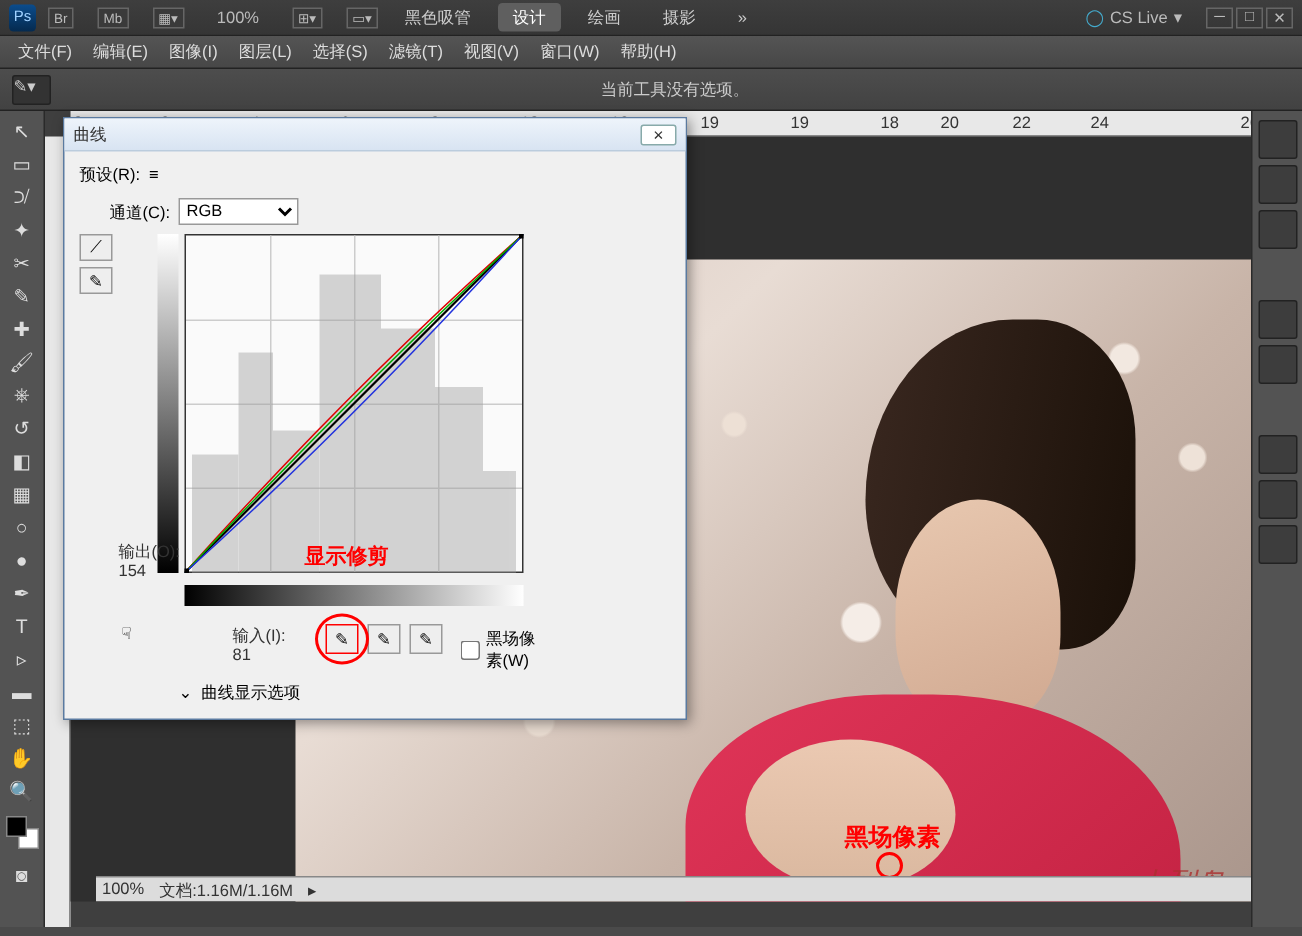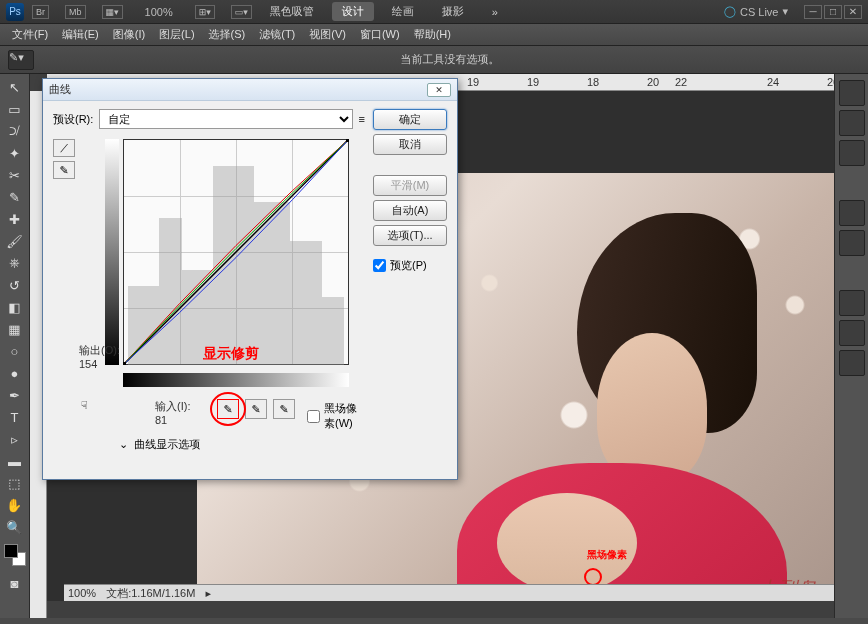--- a/index.html
+++ b/index.html
@@ -28,21 +28,21 @@
 .ruler-v{position:absolute;top:17px;left:0;width:17px;bottom:0;background:#e8e8e8;border-right:1px solid #888}
 .canvas{position:absolute;top:17px;left:17px;right:0;bottom:17px;background:#2f2f2f;overflow:hidden}
 .photo{position:absolute;top:82px;left:150px;width:650px;height:440px;background:linear-gradient(135deg,#d9c8c0 0%,#e8dcd4 30%,#c8b4a8 60%,#a8948a 100%)}
 .flowers{position:absolute;inset:0;background:radial-gradient(circle at 15% 20%,#f5ece5 8px,transparent 10px),radial-gradient(circle at 28% 18%,#f0e4da 10px,transparent 12px),radial-gradient(circle at 45% 25%,#ede0d5 7px,transparent 9px),radial-gradient(circle at 85% 15%,#f2e8e0 9px,transparent 11px),radial-gradient(circle at 92% 30%,#eee2d8 8px,transparent 10px),radial-gradient(circle at 58% 55%,#f5ede7 12px,transparent 14px),radial-gradient(circle at 25% 70%,#e8dbd0 9px,transparent 11px)}
 .person{position:absolute;right:40px;top:40px;width:400px;height:400px}
 .hair{position:absolute;top:0;right:50px;width:180px;height:220px;background:linear-gradient(100deg,#3a2820,#1a1008);border-radius:60% 40% 30% 50%}
 .face{position:absolute;top:120px;right:100px;width:110px;height:150px;background:linear-gradient(160deg,#e8c8b0,#d0a890);border-radius:50% 50% 40% 40%}
 .sweater{position:absolute;top:250px;right:20px;width:330px;height:220px;background:linear-gradient(140deg,#e03558,#c02040);border-radius:40% 50% 0 0}
 .hands{position:absolute;top:280px;right:170px;width:140px;height:100px;background:linear-gradient(#ebc9b2,#dab89f);border-radius:50%}
 .red-circle{position:absolute;top:395px;right:245px;width:18px;height:18px;border:2px solid red;border-radius:50%}
-.red-label{position:absolute;top:375px;right:220px;color:red;font-size:10px;font-weight:bold}
+.red-label{position:absolute;top:375px;right:220px;color:red;font-size:16px;font-weight:bold}
 .watermark{position:absolute;bottom:10px;right:30px;color:#aa3030;font-size:20px;font-style:italic;opacity:0.8}
 .wm2{position:absolute;bottom:-5px;right:10px;color:#58a020;font-size:18px;font-weight:bold}
 .status-bar{position:absolute;bottom:0;left:17px;right:0;height:17px;background:#dcdcdc;border-top:1px solid #888;display:flex;align-items:center;font-size:10px;color:#333;padding:0 4px;gap:10px}
 .right-panels{width:34px;background:#535353;border-left:1px solid #2a2a2a;display:flex;flex-direction:column;padding:4px 0}
 .panel-icon{width:26px;height:26px;margin:2px auto;background:#3d3d3d;border:1px solid #222;border-radius:2px}
 .dialog{position:absolute;top:78px;left:42px;width:416px;height:402px;background:#f0f0f0;border:1px solid #5a7aa0;box-shadow:2px 2px 8px rgba(0,0,0,0.4)}
 .dlg-title{height:22px;background:linear-gradient(#eef4fb,#d8e4f2);border-bottom:1px solid #bcd;display:flex;align-items:center;padding:0 6px;color:#333}
 .dlg-close{margin-left:auto;width:24px;height:14px;border:1px solid #8aa;border-radius:2px;display:flex;align-items:center;justify-content:center;background:#fff;font-size:9px}
 .dlg-body{padding:8px 10px;display:flex;gap:8px}
 .dlg-left{flex:1}
@@ -160,23 +160,23 @@
       <span style="left:2px">0</span>
         <span style="left:60px">2</span>
         <span style="left:120px">4</span>
         <span style="left:180px">6</span>
         <span style="left:240px">8</span>
         <span style="left:300px">10</span>
         <span style="left:360px">12</span>
         <span style="left:420px">19</span>
         <span style="left:480px">19</span>
         <span style="left:540px">18</span>
-        <span style="left:600px">20</span>
+        <span style="left:580px">20</span>
         <span style="left:628px">22</span>
-        <span style="left:720px">24</span>
+        <span style="left:680px">24</span>
         <span style="left:780px">26</span>
     </div>
     <div class="ruler-v"></div>
     <div class="canvas">
       <div class="photo">
         <div class="flowers"></div>
         <div class="person">
           <div class="hair"></div>
           <div class="face"></div>
           <div class="sweater"></div>
@@ -211,22 +211,25 @@
 
 <div class="dialog">
   <div class="dlg-title">
     <span>曲线</span>
     <div class="dlg-close">✕</div>
   </div>
   <div class="dlg-body">
     <div class="dlg-left" style="position:relative;height:360px">
       <div class="preset-row">
         <span>预设(R):</span>
-        <select><option>自定</option></select>
         <span>≡</span>
+      </div>
+      <div class="channel-row">
+        <span>通道(C):</span>
+        <select><option>RGB</option></select>
       </div>
       <div class="curve-area">
         <div class="curve-tools">
           <div class="curve-tool">⟋</div>
           <div class="curve-tool">✎</div>
         </div>
         <div class="curve-box" style="width:280px;height:260px;position:relative">
           <div class="gradient-v"></div>
           <div class="curve-grid">
             <div class="grid-line" style="left:25%;top:0;width:1px;height:100%"></div>
@@ -274,26 +277,14 @@
             <input type="checkbox" style="">
             <span>黑场像素(W)</span>
           </div>
           <div class="curve-opts">
             <span>⌄</span>
             <span>曲线显示选项</span>
           </div>
         </div>
       </div>
     </div>
-    <div class="dlg-right">
-      <div class="dlg-btn primary">确定</div>
-      <div class="dlg-btn">取消</div>
-      <div style="height:12px"></div>
-      <div class="dlg-btn disabled">平滑(M)</div>
-      <div class="dlg-btn">自动(A)</div>
-      <div class="dlg-btn">选项(T)...</div>
-      <div class="preview-chk">
-        <input type="checkbox" checked="" style="">
-        <span>预览(P)</span>
-      </div>
-    </div>
   </div>
 </div>
 
 </body></html>

